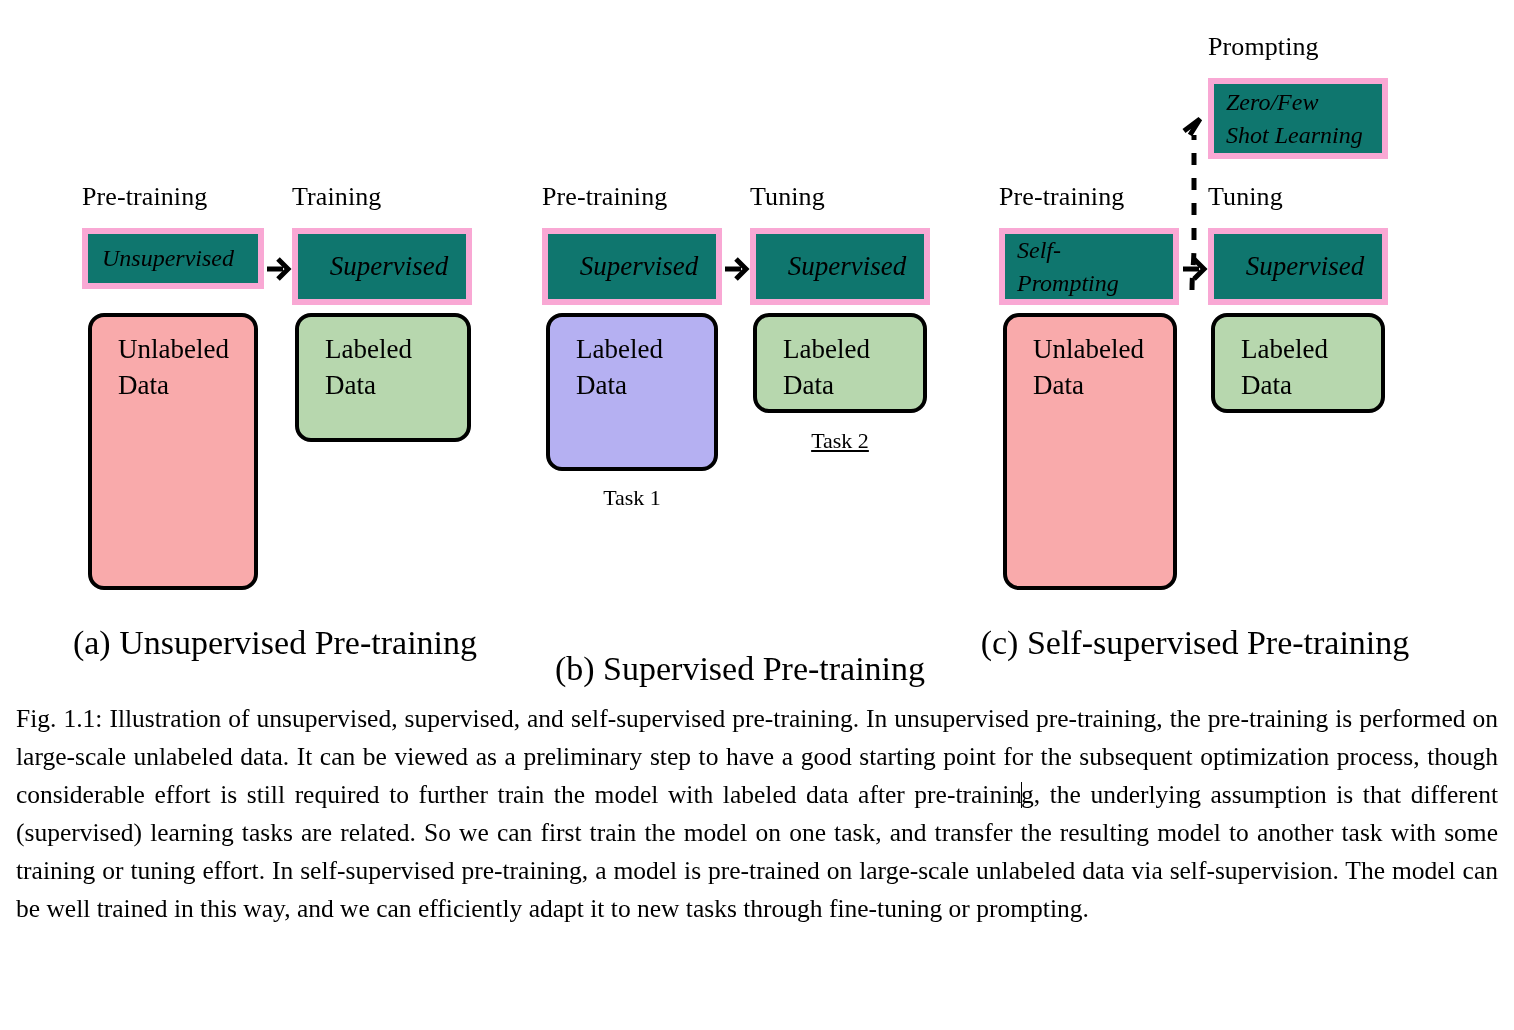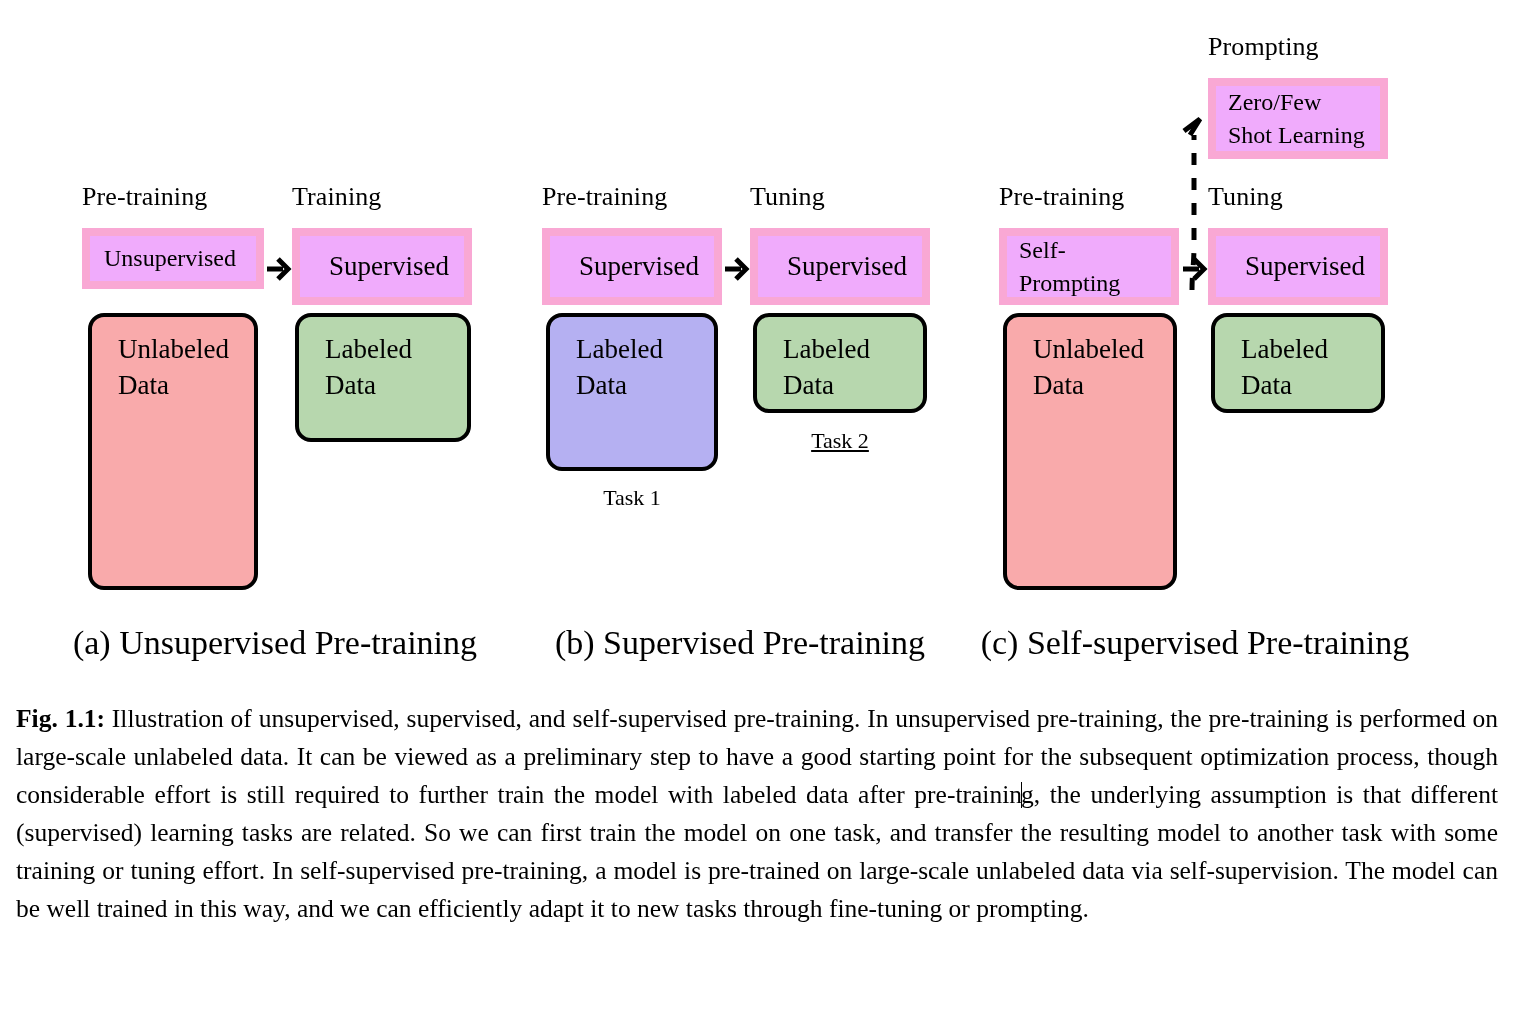--- a/index.html
+++ b/index.html
@@ -28,27 +28,28 @@
     position: absolute;
     font-size: 26px;
     line-height: 30px;
     text-align: left;
     white-space: nowrap;
     letter-spacing: .1px;
   }
 
   .proc-box {
     position: absolute;
-    border: 8px solid #f9a8d4;
-    background: #f0abfc;
+    border: 6px solid #f9a8d4;
+    background: #0f766e;
     box-sizing: border-box;
     display: flex;
     align-items: center;
     justify-content: flex-start;
     padding-left: 14px;
+    font-style: italic;
   }
   .proc-box .txt {
     font-size: 27px;
     line-height: 33px;
     white-space: pre-line;
   }
   .proc-box.center .txt { width: 100%; text-align: center; }
   .proc-box .txt.small { font-size: 24px; }
 
   .data-box {
@@ -88,21 +89,21 @@
     position: absolute;
     left: 16px;
     top: 700px;
     width: 1482px;
     font-size: 25.5px;
     line-height: 38px;
     text-align: justify;
     text-justify: inter-word;
   }
   #caption .figlabel {
-    font-weight: bold;
+    font-weight: normal;
   }
   #caption .caret {
     display: inline-block;
     width: 0;
     border-left: 1.5px solid #000;
     height: 26px;
     vertical-align: -5px;
     margin: 0 -1px;
   }
 </style>
@@ -158,21 +159,21 @@
   <div class="stage-label" style="left:750px;top:182px;width:180px;">Tuning</div>
   <div class="proc-box center" style="left:750px;top:228px;width:180px;height:77px;">
     <span class="txt">Supervised</span>
   </div>
   <div class="data-box" style="left:753px;top:313px;width:174px;height:100px;background:#b7d7ae;">
     <span class="txt">Labeled
 Data</span>
   </div>
   <div class="task-label" style="left:753px;top:428px;width:174px;text-decoration:underline;">Task 2</div>
 
-  <div class="sub-caption" style="left:505px;top:628px;width:470px;">(b) Supervised Pre-training</div>
+  <div class="sub-caption" style="left:505px;top:654px;width:470px;">(b) Supervised Pre-training</div>
 
   <div class="stage-label" style="left:999px;top:182px;width:180px;">Pre-training</div>
   <div class="proc-box" style="left:999px;top:228px;width:180px;height:77px;padding-left:12px;">
     <span class="txt small">Self-
 Prompting</span>
   </div>
   <div class="data-box" style="left:1003px;top:313px;width:174px;height:277px;background:#f9aaab;">
     <span class="txt">Unlabeled
 Data</span>
   </div>

